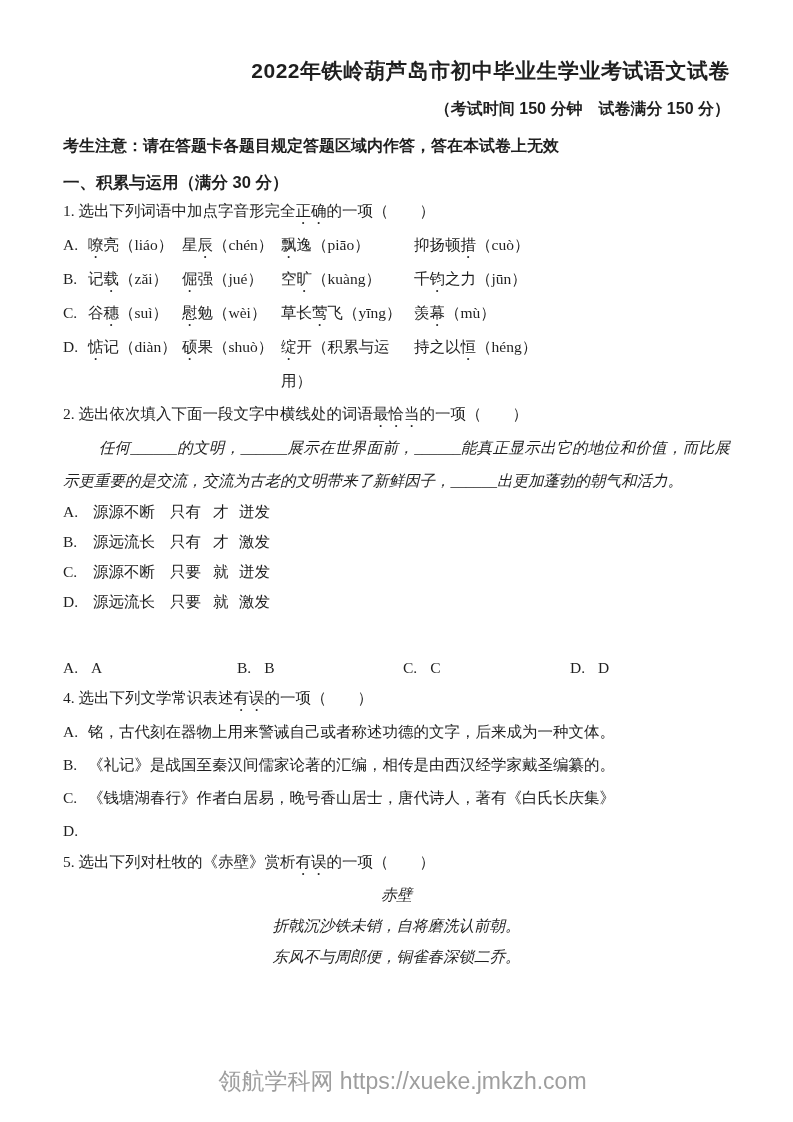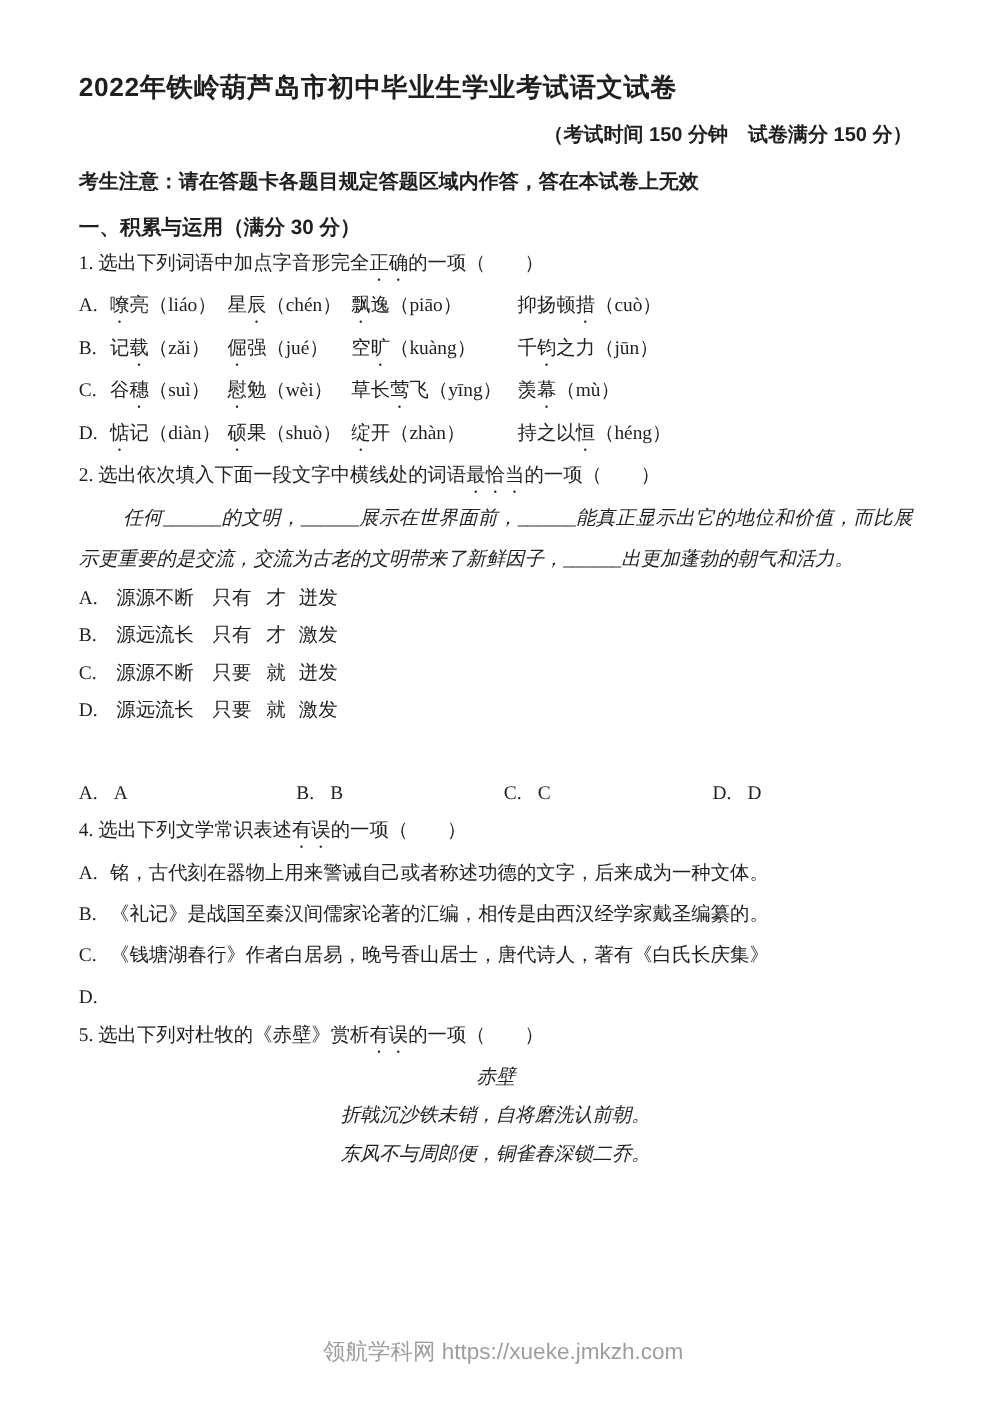--- a/index.html
+++ b/index.html
@@ -13,21 +13,21 @@
     color:#1f1f1f;
     font-family:"Liberation Serif","DejaVu Serif",serif;
     overflow:hidden;
   }
   .title {
     margin:0;
     font-family:"Liberation Sans","DejaVu Sans",sans-serif;
     font-weight:bold;
     font-size:21px;
     line-height:30px;
-    text-align:left;
+    text-align:right;
     letter-spacing:0.5px;
   }
   .subtitle {
     margin-top:11px;
     font-family:"Liberation Sans","DejaVu Sans",sans-serif;
     font-weight:bold;
     font-size:16px;
     line-height:24px;
     text-align:right;
   }
@@ -84,21 +84,21 @@
   .q4-row { display:flex; font-size:15.5px; line-height:33px; }
   .q4-row .letter { width:25px; flex:none; }
   .poem { text-align:center; font-style:italic; font-size:15.5px; }
   .poem .poem-title { line-height:31px; }
   .poem .poem-line { line-height:31px; }
   .watermark {
     position:absolute;
     left:12px; right:0; bottom:30px;
     text-align:center;
     color:#9e9e9e;
-    font-size:18px;
+    font-size:23px;
     line-height:22px;
     font-family:"Liberation Sans","DejaVu Sans",sans-serif;
   }
 </style>
 </head>
 <body>
 
 <div class="page">
 
   <h1 class="title">2022年铁岭葫芦岛市初中毕业生学业考试语文试卷</h1>
@@ -122,21 +122,21 @@
 
     <span>C.</span>
     <span><span>谷</span><span class="em">穗</span><span>（suì）</span></span>
     <span><span class="em">慰</span><span>勉（wèi）</span></span>
     <span><span>草长</span><span class="em">莺</span><span>飞（yīng）</span></span>
     <span><span>羡</span><span class="em">幕</span><span>（mù）</span></span>
 
     <span>D.</span>
     <span><span class="em">惦</span><span>记（diàn）</span></span>
     <span><span class="em">硕</span><span>果（shuò）</span></span>
-    <span><span class="em">绽</span><span>开（zhàn）</span></span>
+    <span><span class="em">绽</span><span>开（积累与运用）</span></span>
     <span><span>持之以</span><span class="em">恒</span><span>（héng）</span></span>
   </div>
 
   <div class="stem"><span>2. 选出依次填入下面一段文字中横线处的词语</span><span class="em">最恰当</span><span>的一项（　　）</span></div>
   <p class="passage">任何______的文明，______展示在世界面前，______能真正显示出它的地位和价值，而比展示更重要的是交流，交流为古老的文明带来了新鲜因子，______出更加蓬勃的朝气和活力。</p>
   <div class="q2-grid">
     <span>A.</span>
     <span>源源不断</span>
     <span>只有</span>
     <span>才</span>

